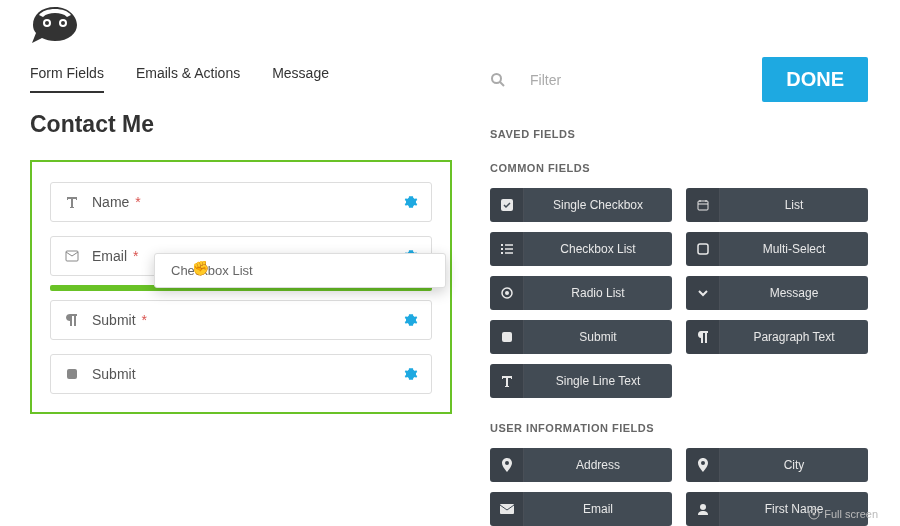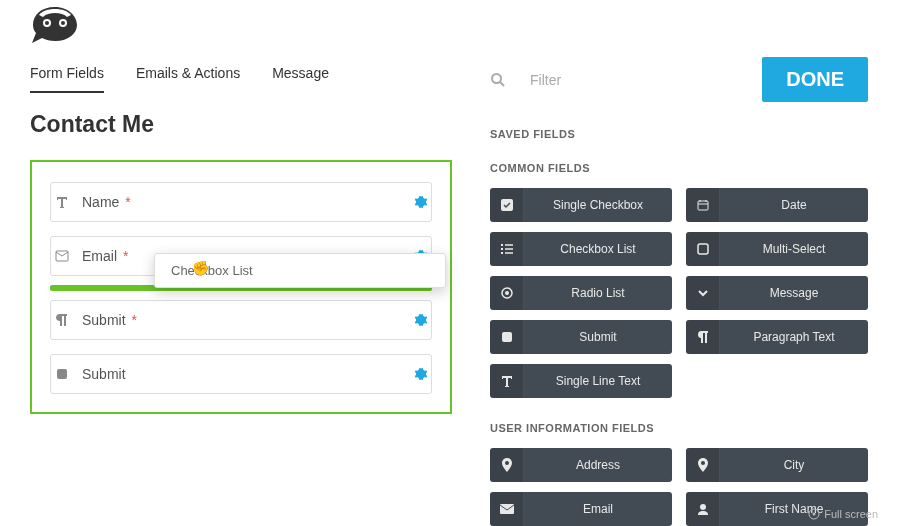--- a/index.html
+++ b/index.html
@@ -12,21 +12,21 @@
     .left-panel { width: 472px; padding: 0 20px 0 30px; }
     
     .tabs { display: flex; gap: 32px; margin-top: 18px; padding-bottom: 0; }
     .tab { font-size: 14px; color: #333; padding-bottom: 10px; cursor: pointer; }
     .tab.active { border-bottom: 2px solid #333; font-weight: 400; }
     
     .form-title { font-size: 23px; font-weight: 600; margin-top: 18px; color: #333; }
     
     .form-area { margin-top: 22px; border: 2px solid #69c226; padding: 20px 18px 18px; }
     
-    .field-row { display: flex; align-items: center; border: 1px solid #ddd; border-radius: 3px; padding: 11px 3px; margin-bottom: 14px; background: #fff; cursor: pointer; }
+    .field-row { display: flex; align-items: center; border: 1px solid #ddd; border-radius: 3px; padding: 11px 13px; margin-bottom: 14px; background: #fff; cursor: pointer; }
     .field-row:last-child { margin-bottom: 0; }
     .field-icon { width: 16px; margin-right: 12px; color: #888; display: flex; align-items: center; justify-content: center; }
     .field-label { font-size: 14px; color: #555; flex: 1; }
     .required { color: #d9534f; margin-left: 2px; }
     .gear { color: #1ea9e1; font-size: 14px; }
     
     .drop-bar { height: 6px; background: #69c226; border-radius: 2px; margin: -5px 0 9px; }
     
     .drag-card { position: absolute; left: 154px; top: 253px; width: 292px; background: #fff; border: 1px solid #ddd; border-radius: 3px; box-shadow: 0 4px 14px rgba(0,0,0,0.2); padding: 9px 16px; font-size: 13px; color: #666; z-index: 10; }
     .cursor-grab { position: absolute; left: 192px; top: 260px; z-index: 11; font-size: 14px; }
@@ -167,21 +167,21 @@
         </button>
       <button class="field-btn">
           <span class="field-btn-icon">
             <svg width="12" height="12" viewBox="0 0 12 12">
               <rect x="1" y="2" width="10" height="9" rx="1" fill="none" stroke="currentColor"></rect>
               <line x1="1" y1="5" x2="11" y2="5" stroke="currentColor"></line>
               <line x1="3" y1="1" x2="3" y2="3" stroke="currentColor"></line>
               <line x1="9" y1="1" x2="9" y2="3" stroke="currentColor"></line>
             </svg>
           </span>
-          <span class="field-btn-text">Date</span>
+          <span class="field-btn-text">List</span>
         </button>
       <button class="field-btn">
           <span class="field-btn-icon">
             <svg width="12" height="10" viewBox="0 0 12 10">
               <line x1="4" y1="1" x2="12" y2="1" stroke="currentColor" stroke-width="1.5"></line>
               <line x1="4" y1="5" x2="12" y2="5" stroke="currentColor" stroke-width="1.5"></line>
               <line x1="4" y1="9" x2="12" y2="9" stroke="currentColor" stroke-width="1.5"></line>
               <rect x="0" y="0" width="2" height="2" fill="currentColor"></rect>
               <rect x="0" y="4" width="2" height="2" fill="currentColor"></rect>
               <rect x="0" y="8" width="2" height="2" fill="currentColor"></rect>

